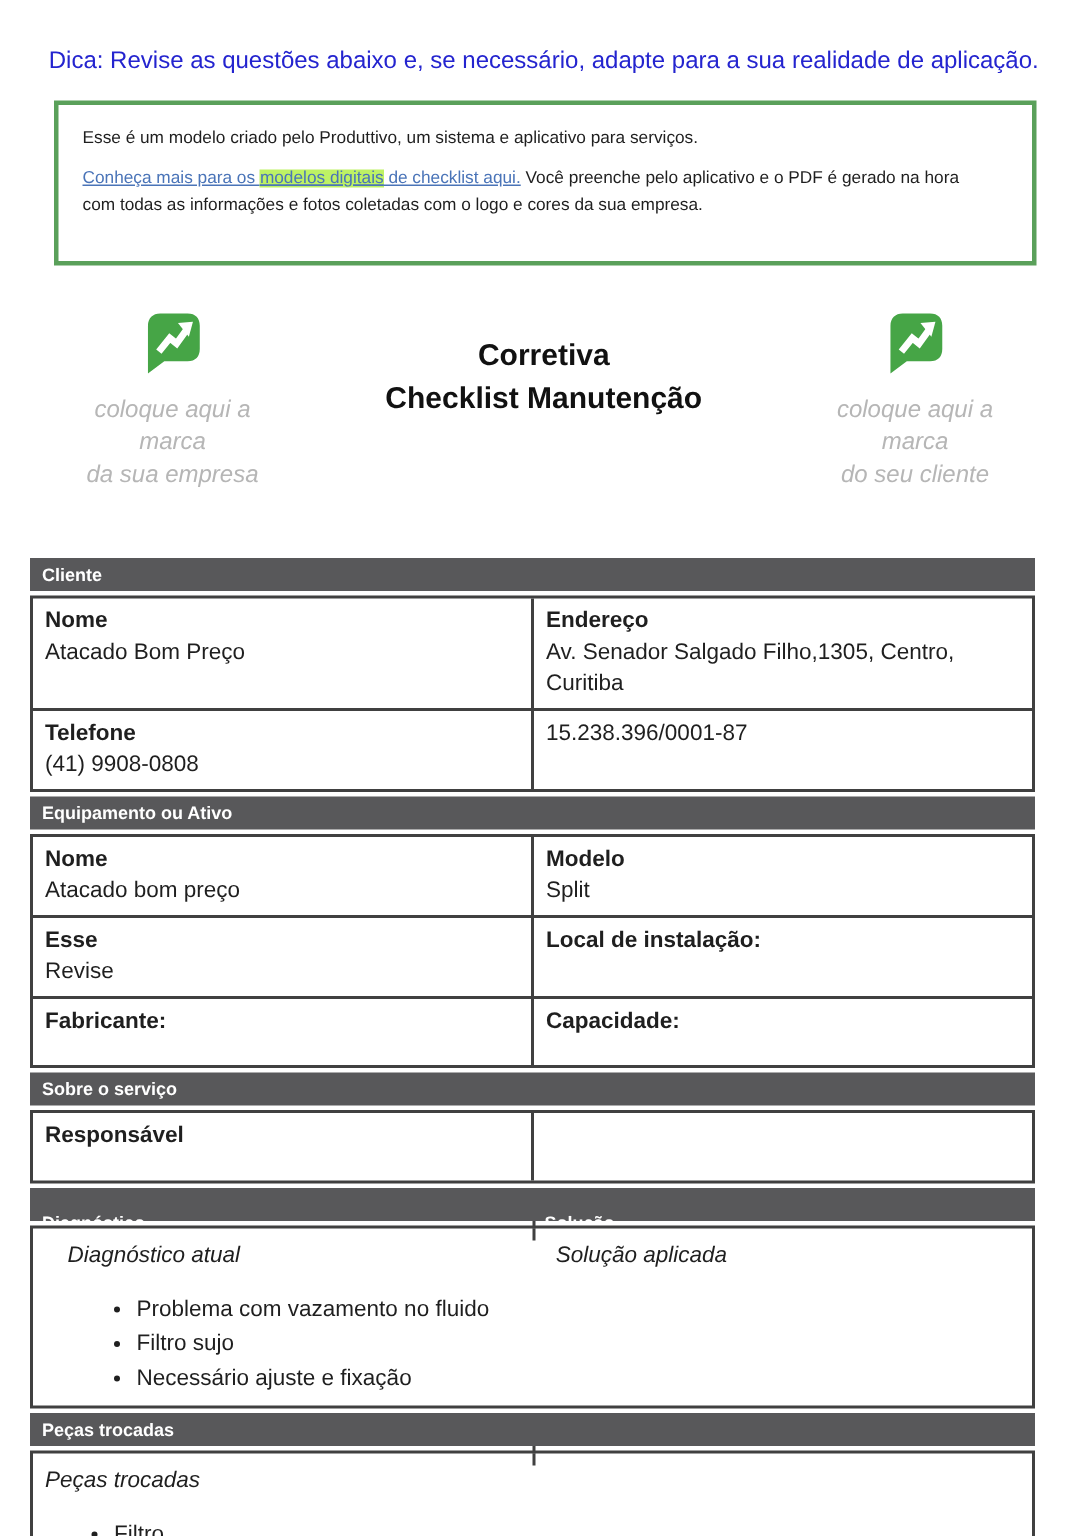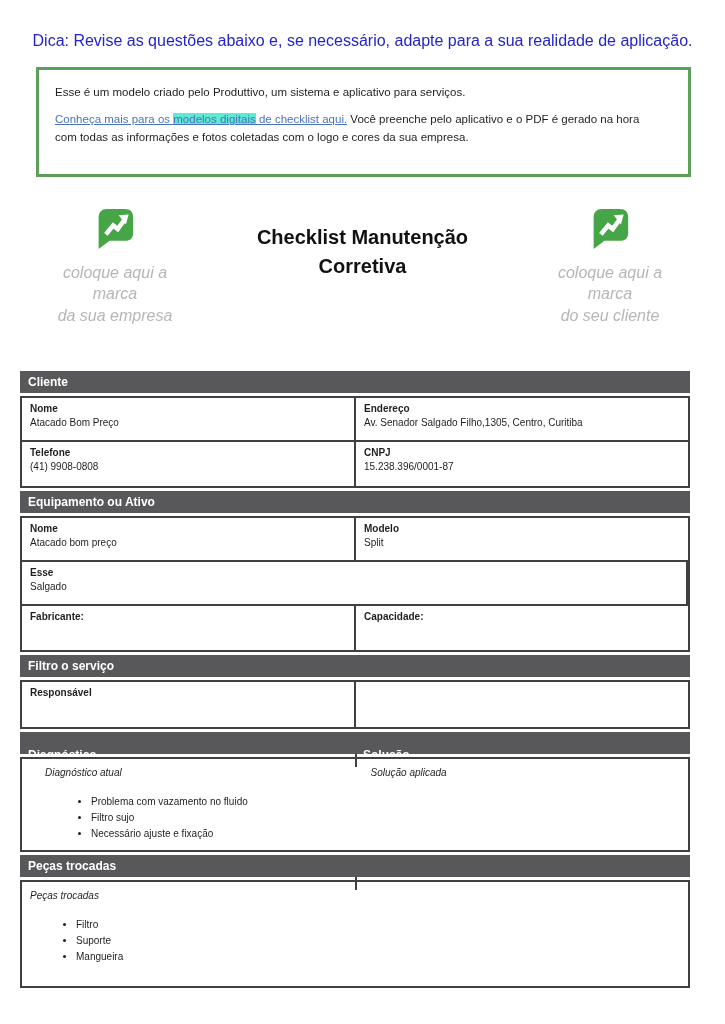--- a/index.html
+++ b/index.html
@@ -24,21 +24,21 @@
   
   .intro-box {
     margin: 17px 34px 0 36px;
     border: 3px solid #5aa05a;
     padding: 14px 32px 28px 16px;
     font-size: 11.5px;
     line-height: 1.5;
   }
   .intro-box p + p { margin-top: 10px; }
   .intro-link { color: #4a74b8; text-decoration: underline; cursor: pointer; }
-  .intro-link .hl { background: #5eead4; color: #4a74b8; text-decoration: underline; }
+  .intro-link .hl { background: #bef264; color: #4a74b8; text-decoration: underline; }
 
   
   .brand-row {
     display: flex;
     margin-top: 30px;
     padding: 0 40px;
     align-items: flex-start;
   }
   .logo-block { width: 150px; text-align: center; }
   .logo-block svg { display: inline-block; }
@@ -75,21 +75,21 @@
   .grid {
     margin-top: 3px;
     border: 2px solid #404040;
     position: relative;
   }
   .row { display: flex; border-bottom: 2px solid #404040; min-height: 44px; }
   .row:last-child { border-bottom: none; }
   .row.tall { min-height: 45px; }
   .row.diag { min-height: 91px; padding-left: 15px; }
   .row.parts { min-height: 104px; }
-  .cell { flex: 1; padding: 4px 8px 6px 8px; font-size: 10px; line-height: 1.4; }
+  .cell { flex: 1; padding: 4px 8px 6px 8px; font-size: 15px; line-height: 1.4; }
   .cell.bordered { border-right: 2px solid #404040; }
   .cell .lbl { font-weight: bold; display: block; }
   .cell .val { display: block; }
   .cell .sub { font-style: italic; display: block; margin-top: 3px; }
   .cell ul { margin-top: 15px; padding-left: 46px; }
   .cell ul li { margin: 2px 0; }
 
   .top-tick {
     position: absolute;
     left: 50%; top: -5px;
@@ -123,22 +123,22 @@
         <polygon points="26,9 37,8 34,19" fill="#ffffff"></polygon>
       </svg>
       <div class="logo-caption">
         <div>coloque aqui a marca</div>
         <div>da sua empresa</div>
       </div>
     </div>
 
     <div class="title-block">
       <div class="doc-title">
+        <div>Corretiva</div>
         <div>Checklist Manutenção</div>
-        <div>Corretiva</div>
       </div>
     </div>
 
     <div class="logo-block">
       <svg width="40" height="44" viewBox="0 0 44 48">
         <path fill="#46a546" d="M13 2 H33 C39 2 42 5.5 42 11 V28 C42 33.5 39 37 33 37 H16 L4 46 V11 C4 5.5 7.5 2 13 2 Z"></path>
         <polyline points="12,30 20,20 25,24 33,13" fill="none" stroke="#ffffff" stroke-width="5"></polyline>
         <polygon points="26,9 37,8 34,19" fill="#ffffff"></polygon>
       </svg>
       <div class="logo-caption">
@@ -161,55 +161,57 @@
           <span class="lbl">Endereço</span>
           <span class="val">Av. Senador Salgado Filho,1305, Centro, Curitiba</span>
         </div>
       </div>
       <div class="row">
         <div class="cell bordered">
           <span class="lbl">Telefone</span>
           <span class="val">(41) 9908-0808</span>
         </div>
         <div class="cell">
-          <span class="lbl">CNPJ</span>
           <span class="val">15.238.396/0001-87</span>
         </div>
       </div>
     </div>
 
     <div class="sec-header">Equipamento ou Ativo</div>
     <div class="grid">
       <div class="row">
         <div class="cell bordered">
           <span class="lbl">Nome</span>
           <span class="val">Atacado bom preço</span>
         </div>
         <div class="cell">
           <span class="lbl">Modelo</span>
           <span class="val">Split</span>
         </div>
       </div>
       <div class="row">
         <div class="cell bordered">
           <span class="lbl">Esse</span>
-          <span class="val">Salgado</span>
+          <span class="val">Revise</span>
+        </div>
+        <div class="cell">
+          <span class="lbl">Local de instalação:</span>
         </div>
       </div>
       <div class="row">
         <div class="cell bordered">
           <span class="lbl">Fabricante:</span>
         </div>
         <div class="cell">
           <span class="lbl">Capacidade:</span>
         </div>
       </div>
     </div>
 
-    <div class="sec-header">Filtro o serviço</div>
+    <div class="sec-header">Sobre o serviço</div>
     <div class="grid">
       <div class="row tall">
         <div class="cell bordered">
           <span class="lbl">Responsável</span>
         </div>
         <div class="cell"></div>
       </div>
     </div>
 
     <div class="sec-header split">

